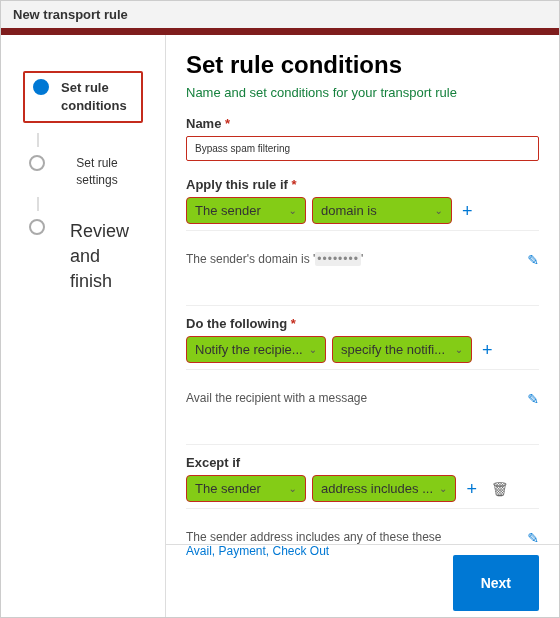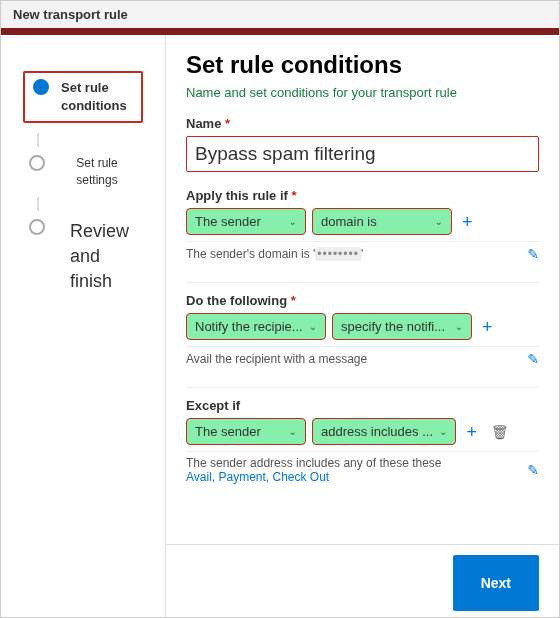--- a/index.html
+++ b/index.html
@@ -74,42 +74,42 @@
 
     .field-label span.required {
       color: #c42b1c;
     }
 
     .text-input {
       width: 100%;
       padding: 6px 8px;
       border: 1px solid #c42b1c;
       border-radius: 2px;
-      font-size: 19px;
+      font-size: 10px;
       color: #333;
       outline: none;
     }
 
     .row-with-selects {
       display: flex;
       align-items: center;
       gap: 6px;
       margin-bottom: 6px;
     }
 
     .select-box {
       display: flex;
       align-items: center;
       justify-content: space-between;
       border: 1px solid #c42b1c;
       border-radius: 4px;
       padding: 5px 8px;
       font-size: 13px;
       cursor: pointer;
-      background: #86efac;
+      background: #84cc16;
       color: #333;
     }
 
     .select-box.wide {
       min-width: 120px;
     }
 
     .select-box.medium {
       min-width: 140px;
     }
@@ -131,23 +131,22 @@
 
     .delete-btn {
       color: #666;
       font-size: 14px;
       cursor: pointer;
       padding: 2px 4px;
     }
 
     .hint-row {
       display: flex;
-      align-items: center;
       justify-content: space-between;
-      padding: 4px 0;
+      padding: 21px 0;
       border-top: 1px solid #eee;
       margin-bottom: 4px;
     }
 
     .hint-text {
       font-size: 12px;
       color: #555;
     }
 
     .hint-text a {

